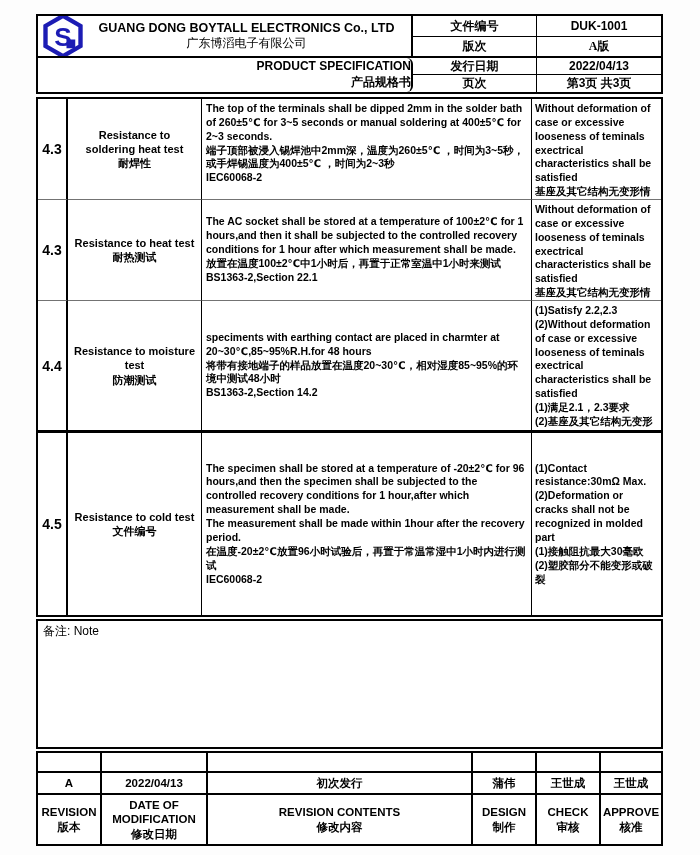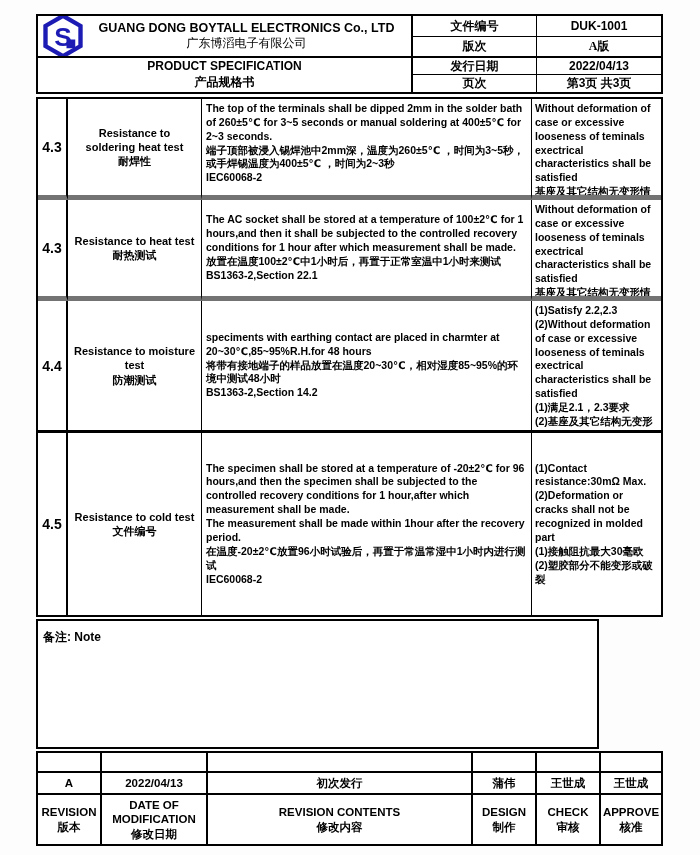--- a/index.html
+++ b/index.html
@@ -24,39 +24,39 @@
     grid-column:1; grid-row:1 / span 2;
     border-right:2px solid #000; border-bottom:2px solid #000;
     display:flex; align-items:center; padding:1px 4px;
   }
   .company-text { flex:1; text-align:center; line-height:1.25; }
   .company-en { font-size:12.5px; font-weight:bold; }
   .company-zh { font-size:12px; font-weight:normal; }
   .title-cell {
     grid-column:1; grid-row:3 / span 2;
     border-right:2px solid #000;
-    display:flex; flex-direction:column; justify-content:center; align-items:center; line-height:1.3;
+    display:flex; flex-direction:column; justify-content:center; align-items:flex-end; line-height:1.3;border-radius:6px;
   }
   .title-en, .title-zh { font-size:12px; font-weight:bold; }
   .meta-label, .meta-value {
     display:flex; align-items:center; justify-content:center;
     font-size:12px; font-weight:bold;
   }
   .meta-label { border-right:1px solid #000; }
   .bb1 { border-bottom:1px solid #000; }
   .bb2 { border-bottom:2px solid #000;font-family:Liberation Serif, serif; }
 
   
   .spec-grid {
     margin-top:3px;
     width:627px; height:520px;
     grid-template-columns:30px 134px 330px 129px;
     grid-template-rows:101px 101px 132px 182px;
   }
-  .cell { border-right:1px solid #000; border-bottom:5px solid #737373; }
+  .cell { border-right:1px solid #000; border-bottom:1px solid #737373; }
   .cell.lastcol { border-right:none; }
   .cell.lastrow { border-bottom:none; }
   .cell.thickbottom { border-bottom:3px solid #000; }
   .numcell {
     border-right:2px solid #000 !important;
     display:flex; align-items:center; justify-content:center;
     font-size:14px; font-weight:bold;
   }
   .namecell {
     display:flex; flex-direction:column; align-items:center; justify-content:center;
@@ -66,23 +66,23 @@
     display:flex; flex-direction:column; font-size:10.5px; font-weight:bold;
     line-height:1.32; padding:3px 4px; text-align:left;
   }
   .rescell { padding:3px 3px; }
   .vtop { justify-content:flex-start; }
   .vcenter { justify-content:center; }
   .pre { white-space:pre-line; }
 
   
   .note-box {
-    margin-top:2px; width:563px; height:130px;
+    margin-top:2px; width:627px; height:130px;
     box-sizing:border-box; border:2px solid #000; background:#fff;
-    padding:8px 5px; font-size:12px; font-weight:bold;
+    padding:2px 5px; font-size:12px; font-weight:normal;
   }
 
   
   .rev-grid {
     margin-top:2px;
     width:627px; height:95px;
     grid-template-columns:64px 106px 265px 64px 64px 60px;
     grid-template-rows:20px 22px 49px;
   }
   .rev-grid > div {

